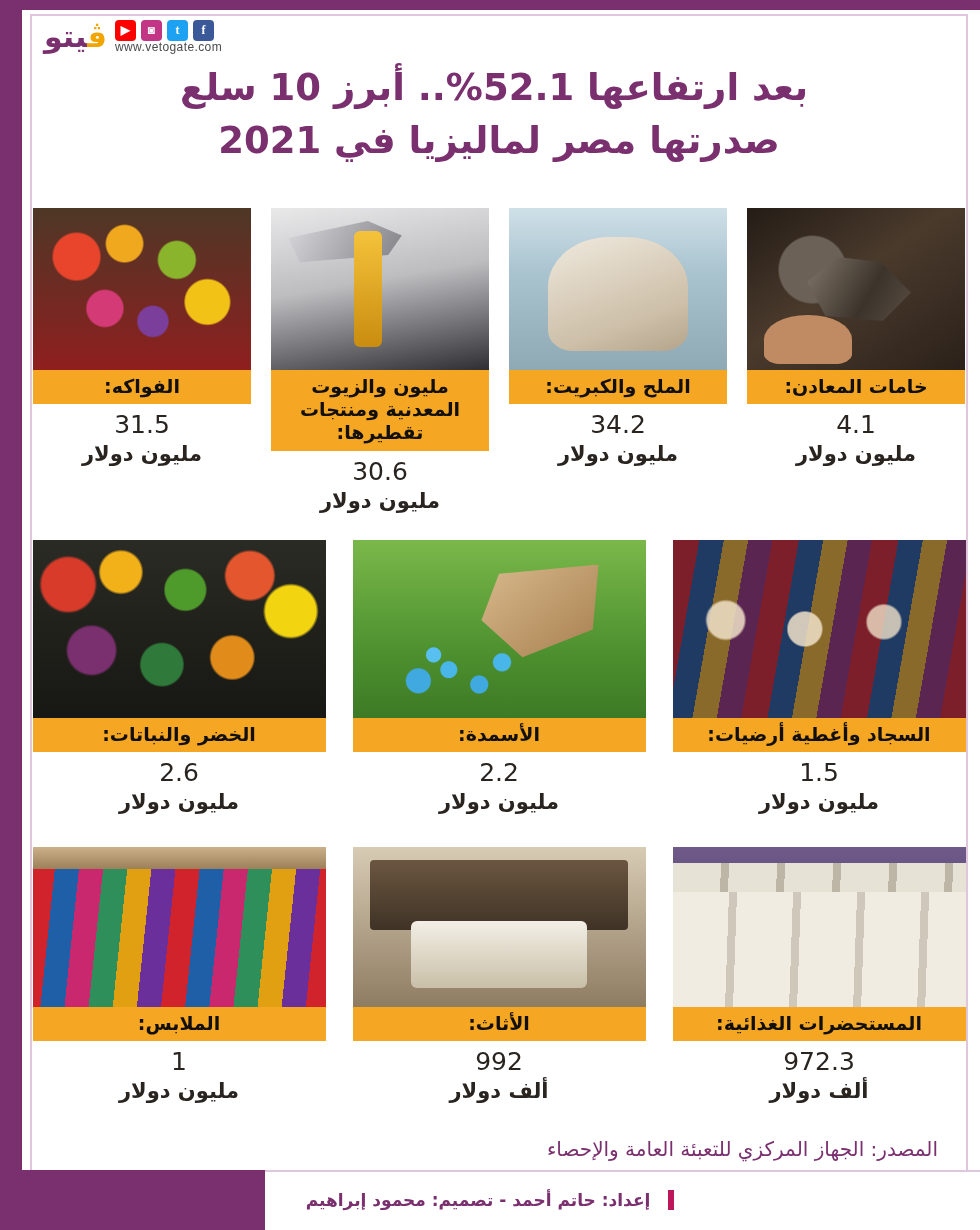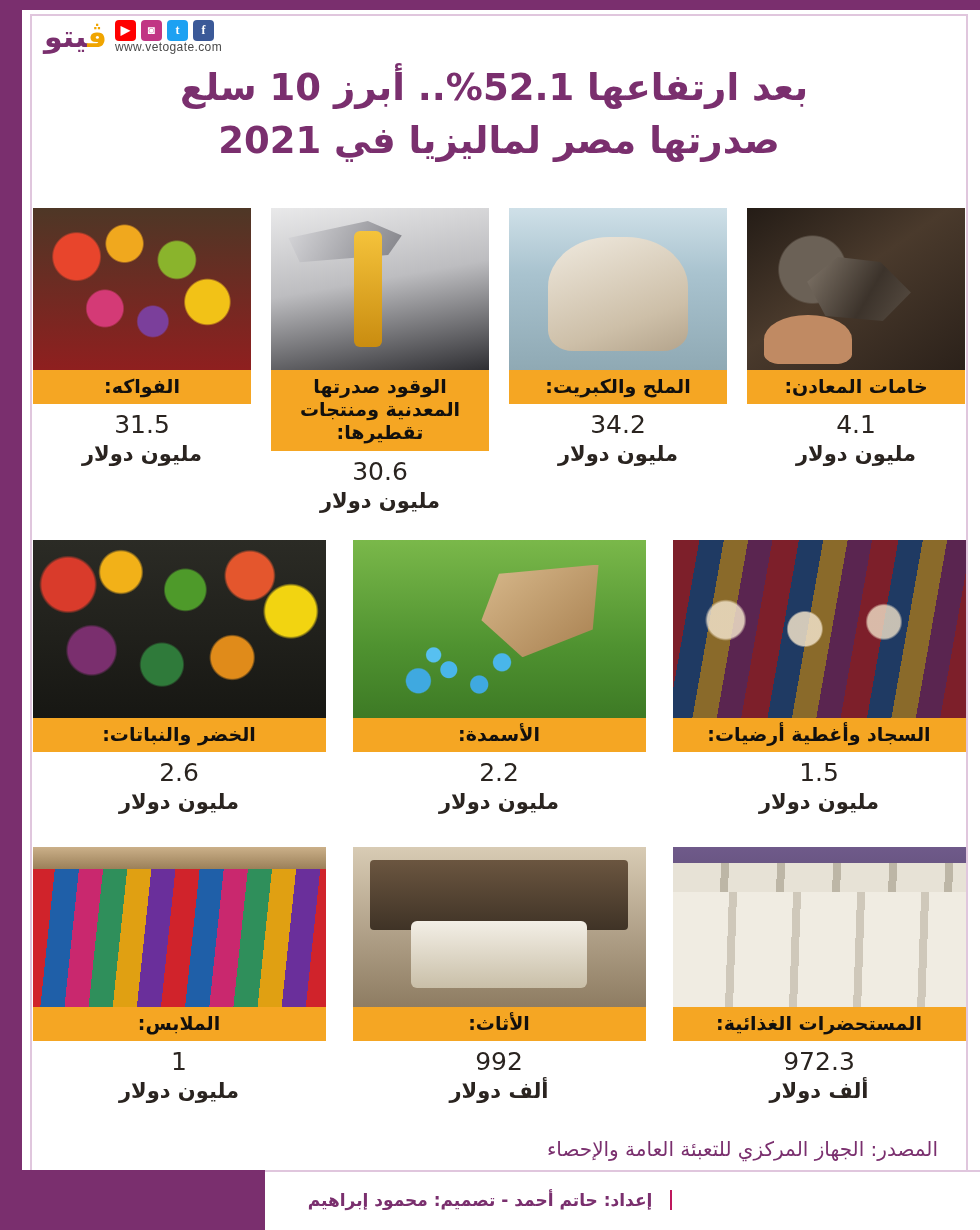--- a/index.html
+++ b/index.html
@@ -300,21 +300,21 @@
     display: flex;
     align-items: center;
     justify-content: center;
     direction: rtl;
   }
   .credit-text {
     color: #7a2f6e;
     font-size: 17px;
     font-weight: bold;
     padding-right: 18px;
-    border-right: 2px solid #be185d;
+    border-right: 6px solid #be185d;
   }
 
   .watermark {
     position: absolute;
     left: 50%; top: 52%;
     transform: translate(-50%,-50%) rotate(-14deg);
     font-size: 96px;
     color: rgba(120,60,110,0.05);
     font-weight: bold;
     pointer-events: none;
@@ -356,21 +356,21 @@
 
   <div class="row r1">
     <div class="card">
       <div class="photo ph-fruits"></div>
       <div class="label">الفواكه:</div>
       <div class="value">31.5</div>
       <div class="unit">مليون دولار</div>
     </div>
     <div class="card">
       <div class="photo ph-oil"></div>
-      <div class="label">الوقود صدرتها المعدنية ومنتجات تقطيرها:</div>
+      <div class="label">مليون والزيوت المعدنية ومنتجات تقطيرها:</div>
       <div class="value">30.6</div>
       <div class="unit">مليون دولار</div>
     </div>
     <div class="card">
       <div class="photo ph-salt"></div>
       <div class="label">الملح والكبريت:</div>
       <div class="value">34.2</div>
       <div class="unit">مليون دولار</div>
     </div>
     <div class="card">

